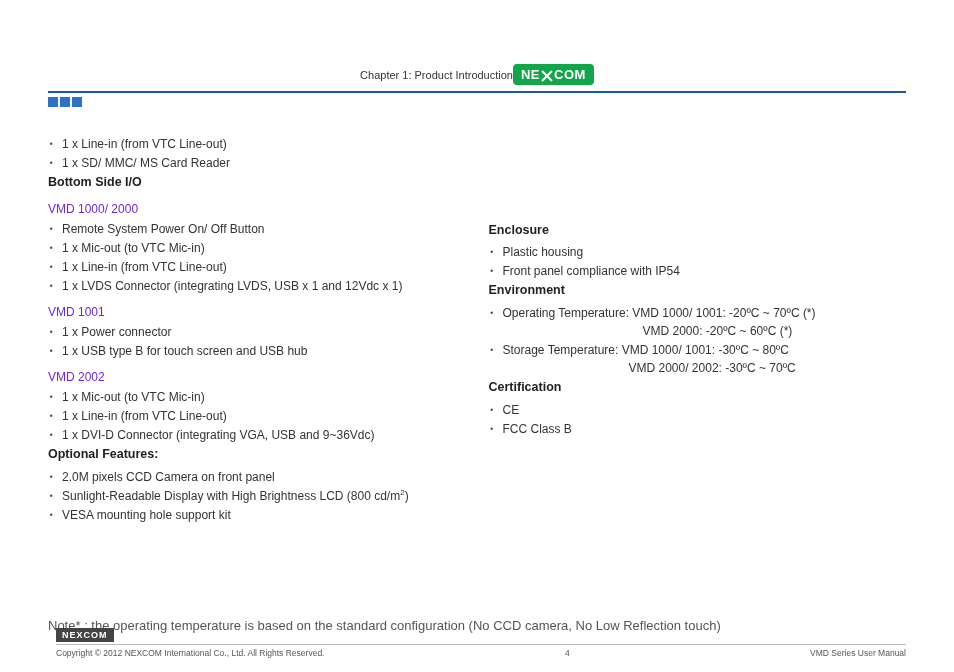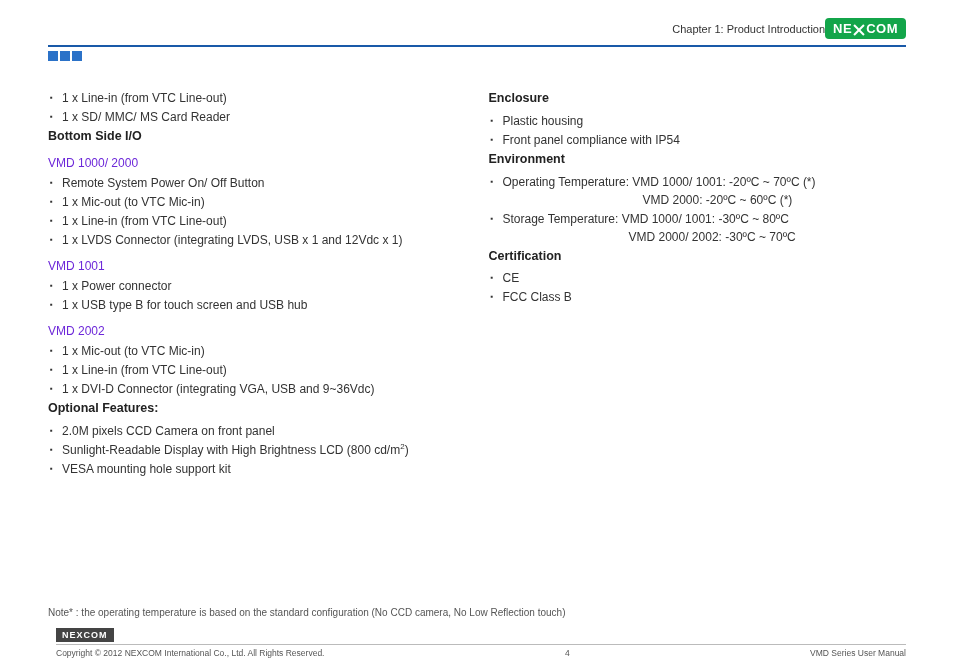--- a/index.html
+++ b/index.html
@@ -1,39 +1,39 @@
 <!DOCTYPE html>
 <html><head>
 <meta charset="utf-8">
 <style>
 * { margin: 0; padding: 0; box-sizing: border-box; }
 body { font-family: Arial, Helvetica, sans-serif; background: #fff; width: 954px; height: 672px; color: #333; position: relative; }
 .page { padding: 18px 48px 0 48px; }
-.header-row { display: flex; justify-content: flex-end; align-items: center; margin-bottom: 6px; }
+.header-row { display: flex; justify-content: center; align-items: center; margin-bottom: 6px; margin-top: 46px; }
 .chapter-title { font-size: 11px; color: #333; }
 .logo { display: flex; align-items: center; }
 .logo-box { background: #13a54a; border-radius: 4px; padding: 3px 8px; display: flex; align-items: center; }
 .logo-text { color: #fff; font-weight: bold; font-size: 13px; letter-spacing: 0.5px; }
 .logo-x { width: 14px; height: 14px; position: relative; }
 .logo-x::before, .logo-x::after { content: ''; position: absolute; top: 50%; left: 0; width: 100%; height: 2px; background: #fff; }
 .logo-x::before { transform: rotate(45deg); }
 .logo-x::after { transform: rotate(-45deg); }
 .hr-line { height: 2px; background: #1959a8; margin-bottom: 4px; }
 .squares { display: flex; gap: 2px; margin-bottom: 28px; }
 .sq { width: 10px; height: 10px; background: #2b72c8; }
-.content { display: flex; gap: 23px; }
+.content { display: flex; gap: 23px; align-items: center; }
 .col { flex: 1; font-size: 12px; line-height: 1.5; }
 .section-title { font-weight: bold; font-size: 12.5px; margin-top: 0; margin-bottom: 4px; color: #222; }
 .subhead { font-size: 12px; margin-top: 8px; margin-bottom: 2px; color: #6d28d9; }
 ul { list-style: none; padding-left: 2px; }
 ul li { position: relative; padding-left: 12px; margin-bottom: 1px; }
 ul li::before { content: '▪'; position: absolute; left: 0; font-size: 8px; top: 3px; color: #333; }
 .indent-line { padding-left: 12px; display: block; }
 .env-indent { padding-left: 140px; }
-.note { position: absolute; bottom: 54px; left: 48px; right: 48px; font-size: 10px; color: #555; }
+.note { position: absolute; bottom: 39px; left: 48px; right: 48px; font-size: 13px; color: #555; }
 .footer { position: absolute; bottom: 14px; left: 56px; right: 48px; }
 .footer-logo { background: #444; color: #fff; font-size: 9px; font-weight: bold; letter-spacing: 1px; padding: 2px 6px; display: inline-block; margin-bottom: 2px; }
 .footer-line { height: 1px; background: #bbb; margin-bottom: 3px; }
 .footer-row { display: flex; justify-content: space-between; font-size: 8.5px; color: #555; }
 .sup { font-size: 8px; vertical-align: super; }
 </style>
 </head>
 <body>
 
 <div class="page">

